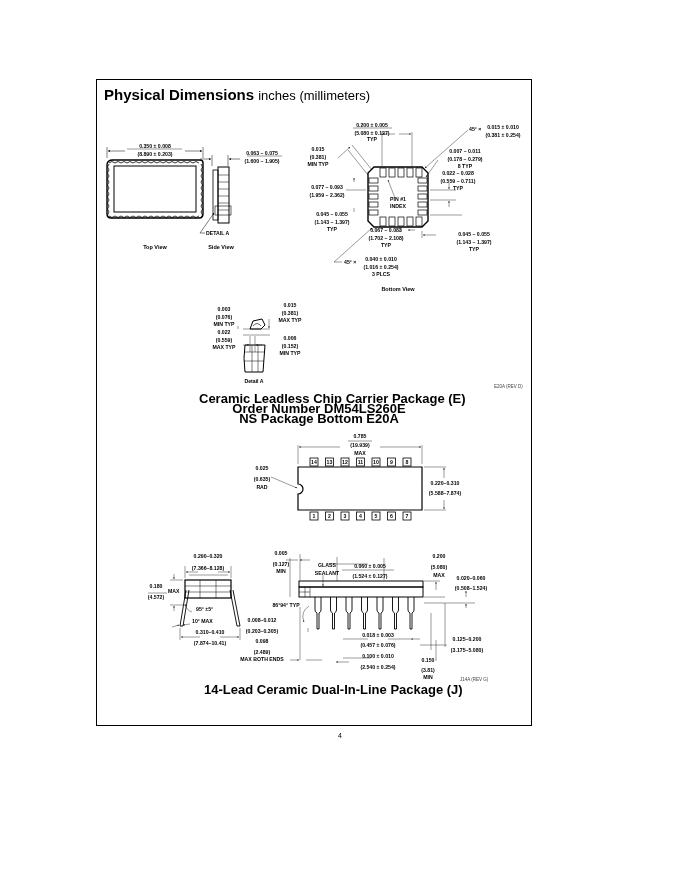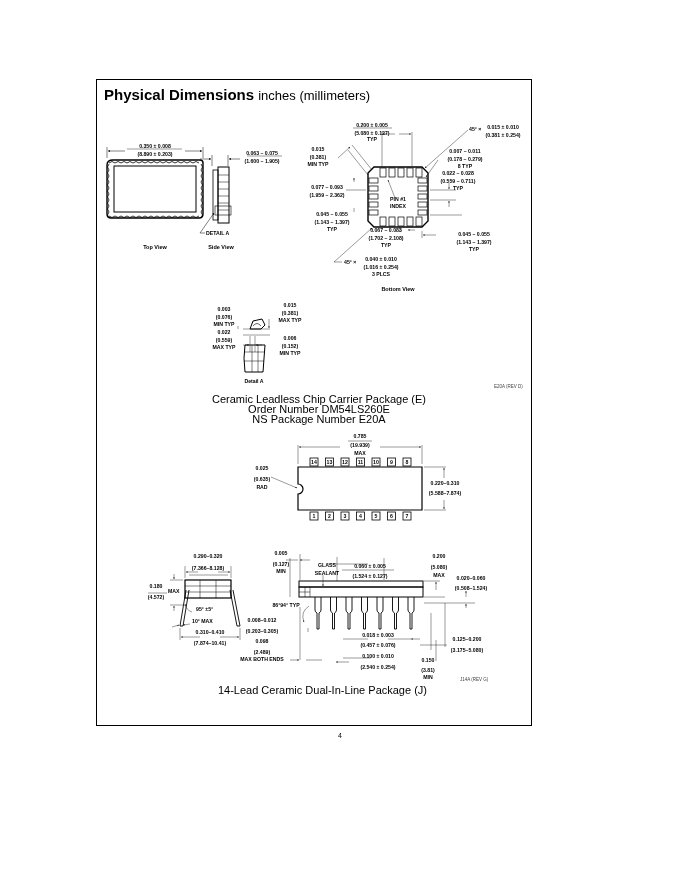--- a/index.html
+++ b/index.html
@@ -3,21 +3,21 @@
 <meta charset="utf-8">
 <style>
   html,body{margin:0;padding:0;background:#fff;}
   body{width:680px;height:880px;position:relative;overflow:hidden;font-family:"Liberation Sans",sans-serif;color:#000;}
   .frame{position:absolute;left:96px;top:79px;width:436px;height:647px;border:1.5px solid #000;box-sizing:border-box;}
   .title{position:absolute;left:104px;top:86px;font-weight:bold;font-size:15px;white-space:nowrap;}
   .title .sub{font-weight:normal;font-size:13px;}
   svg.draw{position:absolute;left:0;top:0;}
   .dim{font-family:"Liberation Sans",sans-serif;font-size:5.2px;font-weight:bold;}
   .lbl{font-family:"Liberation Sans",sans-serif;font-size:5.5px;font-weight:bold;}
-  .cap{position:absolute;font-weight:normal;font-size:11px;text-align:center;line-height:10px;white-space:nowrap;}
+  .cap{position:absolute;font-weight:bold;font-size:13px;text-align:center;line-height:10px;white-space:nowrap;}
   .ref{position:absolute;font-size:4.5px;color:#444;white-space:nowrap;}
   .pagenum{position:absolute;left:0;width:680px;top:732px;text-align:center;font-size:7px;}
 </style>
 </head>
 <body>
 
 <div class="frame"></div>
 
 <div class="title">
   <span>Physical Dimensions</span>
@@ -371,20 +371,20 @@
     <text class="dim" x="428" y="679" text-anchor="middle">MIN</text>
   </svg>
 </div>
 
 <div class="ref" style="left:494px;top:384px;">E20A (REV D)</div>
 <div class="ref" style="left:460px;top:677px;">J14A (REV G)</div>
 
 <div class="cap" style="left:199px;width:240px;top:394px;">
   <div>Ceramic Leadless Chip Carrier Package (E)</div>
   <div>Order Number DM54LS260E</div>
-  <div>NS Package Number E20A</div>
+  <div>NS Package Bottom E20A</div>
 </div>
 
-<div class="cap" style="left:187px;width:240px;top:685px;text-align:right;">
+<div class="cap" style="left:204px;width:240px;top:685px;text-align:right;">
   <div>14-Lead Ceramic Dual-In-Line Package (J)</div>
 </div>
 
 <div class="pagenum">4</div>
 
 </body></html>

